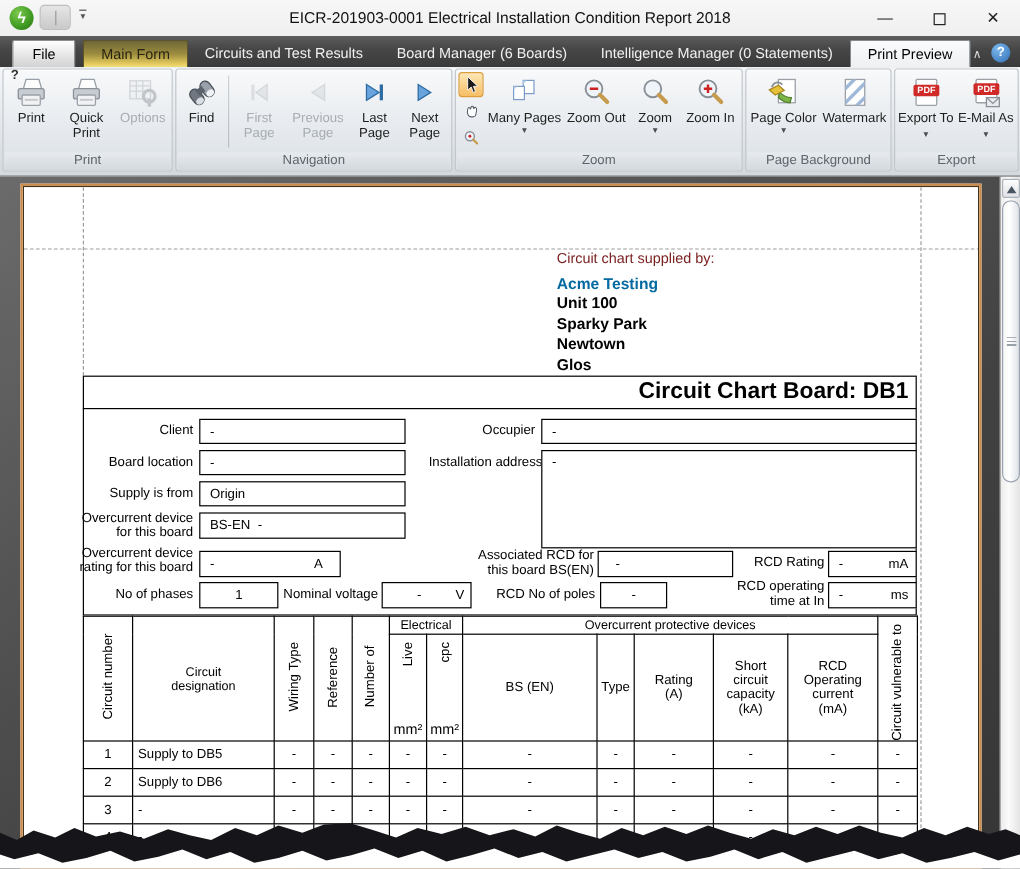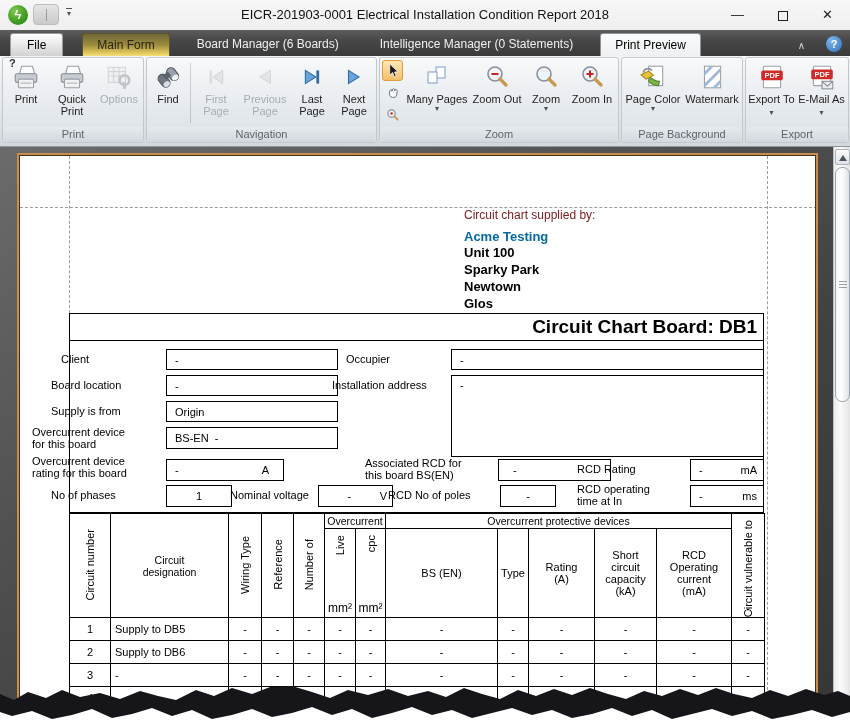--- a/index.html
+++ b/index.html
@@ -17,21 +17,21 @@
   .qatdrop { position:absolute; left:64px; top:8px; width:10px; text-align:center; color:#555; font-size:8px; line-height:7px; }
   .qatdrop b { display:block; height:1px; background:#555; margin:0 2px 1px; }
   .wtitle { position:absolute; left:0; right:0; top:0; height:30px; line-height:30px; text-align:center;
             font-size:13px; color:#111; }
   .wctrls { position:absolute; right:0; top:0; height:30px; display:flex; }
   .wc { width:45px; height:30px; text-align:center; line-height:30px; font-size:13px; color:#222; }
   .wc .maxbox { display:inline-block; width:10px; height:10px; border:1px solid #222; vertical-align:middle; }
 
   
   .tabbar { position:absolute; top:30px; left:0; right:0; height:26px;
-            background:linear-gradient(#5d5d5d,#474747 40%,#3a3a3a); display:flex; align-items:flex-end;gap:13px; }
+            background:linear-gradient(#5d5d5d,#474747 40%,#3a3a3a); display:flex; align-items:flex-end; }
   .tab { height:23px; line-height:22px; padding:0 14px; font-size:12px; color:#f1f1f1; border-radius:3px 3px 0 0; white-space:nowrap; }
   .tab.file { margin-left:10px; background:linear-gradient(#fefefe,#d2d2d2); color:#000; border:1px solid #9a9a9a; border-bottom:none; padding:0 16px; }
   .tab.gold { background:linear-gradient(#6e6637,#9c8c3e 50%,#e0c65c 85%,#f2e076); color:#2a2512; border:1px solid #5d5528; border-bottom:none; }
   .tab.active { background:linear-gradient(#fafbfc,#eef0f2); color:#000; border:1px solid #8d9399; border-bottom:none; }
   .tabspace { flex:1; }
   .chevbtn { color:#d7dade; font-size:10px; margin:0 8px 5px 0; }
   .helpbtn { width:16px; height:16px; border-radius:50%; background:radial-gradient(circle at 35% 30%,#7db8ec,#2f6eb5);
              color:#fff; font-size:11px; font-weight:bold; text-align:center; line-height:16px; margin:0 8px 4px 0; }
 
   
@@ -68,21 +68,21 @@
   .supplied { position:absolute; left:444px; top:52px; }
   .supplied .slabel { font-size:12px; color:#7b2121; }
   .supplied .company { font-size:13px; font-weight:bold; color:#0369a1; margin-top:7px; }
   .supplied .aline { font-size:13px; font-weight:bold; color:#000; line-height:17px; }
   .supplied .aline:first-of-type { margin-top:6px; }
 
   .btitle { position:absolute; left:49px; top:157px; width:695px; height:28px; border:1px solid #000;
             font-size:19px; font-weight:bold; text-align:right; line-height:26px; padding-right:6px; background:#fff; }
   .formbox { position:absolute; left:49px; top:184px; width:695px; height:173px; border:1px solid #000; background:#fff; }
 
-  .flabel { position:absolute; font-size:11px; line-height:12px; text-align:left; color:#000; }
+  .flabel { position:absolute; font-size:11px; line-height:12px; text-align:right; color:#000; }
   .pre { white-space:pre-line; }
   .prews { white-space:pre;text-align:center; }
   .fbox { position:absolute; border:1px solid #000; background:#fff; font-size:11px; color:#000;
           display:flex; align-items:center; padding-left:8px; }
   .fbox.between { justify-content:space-between; padding-right:14px; }
   .fbox.center { justify-content:center; padding-left:0; }
   .fbox.vbox .fval { flex:1; text-align:center; }
   .fbox.vbox { padding-right:5px; }
   .fbox.tall { align-items:flex-start; padding-top:3px; }
 
@@ -126,20 +126,21 @@
     <div class="wctrls">
       <div class="wc">—</div>
       <div class="wc"><span class="maxbox"></span></div>
       <div class="wc">✕</div>
     </div>
   </div>
 
   <div class="tabbar">
     <div class="tab file">File</div>
     <div class="tab gold" style="margin-left:6px">Main Form</div>
+    <div class="tab">Circuits and Test Results</div>
     <div class="tab">Board Manager (6 Boards)</div>
     <div class="tab">Intelligence Manager (0 Statements)</div>
     <div class="tab active">Print Preview</div>
     <div class="tabspace"></div>
     <div class="chevbtn">∧</div>
     <div class="helpbtn">?</div>
   </div>
 
   <div class="ribbon">
 
@@ -490,21 +491,21 @@
               <col style="width:33px">
           </colgroup>
           <thead>
             <tr class="grow">
               <th rowspan="2" class="vcell"><span class="vtxt">Circuit  number</span></th>
               <th rowspan="2" class="pre">Circuit
 designation</th>
               <th rowspan="2" class="vcell"><span class="vtxt">Wiring Type</span></th>
               <th rowspan="2" class="vcell"><span class="vtxt">Reference</span></th>
               <th rowspan="2" class="vcell"><span class="vtxt">Number of</span></th>
-              <th colspan="2">Overcurrent</th>
+              <th colspan="2">Electrical</th>
               <th colspan="5">Overcurrent protective devices</th>
               <th rowspan="2" class="vulcell">
                   <span class="vtxt pre">Circuit
 vulnerable to</span>
                   <span class="vdash">-</span>
                 </th>
             </tr>
             <tr class="mrow">
               <th class="condcell">
                   <span class="vtxt">Live</span>

